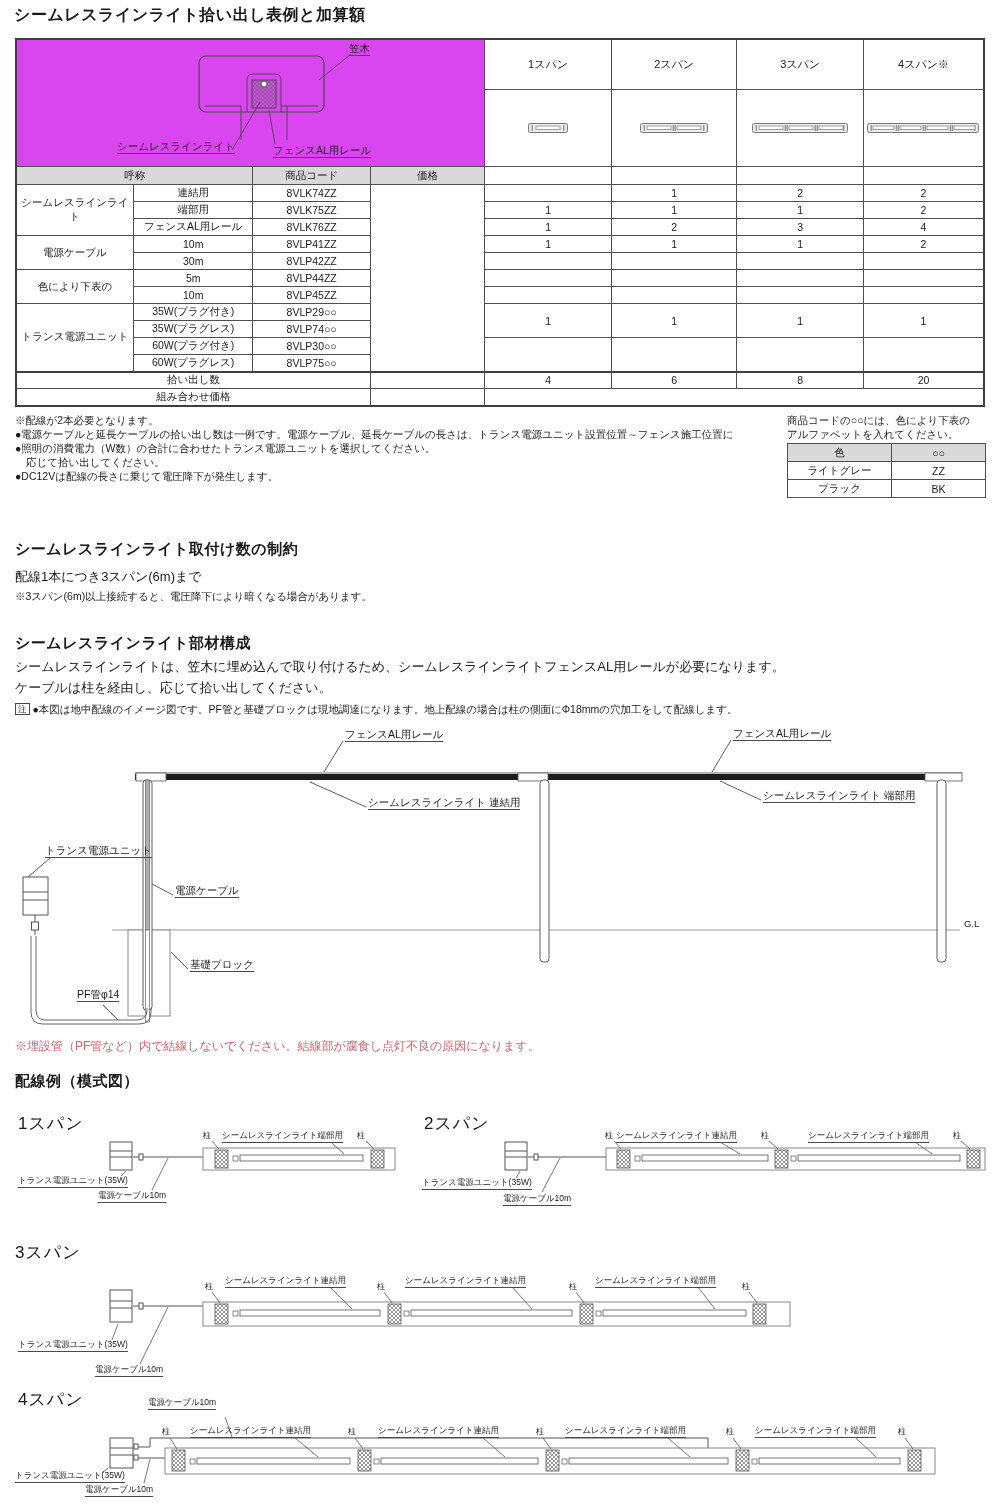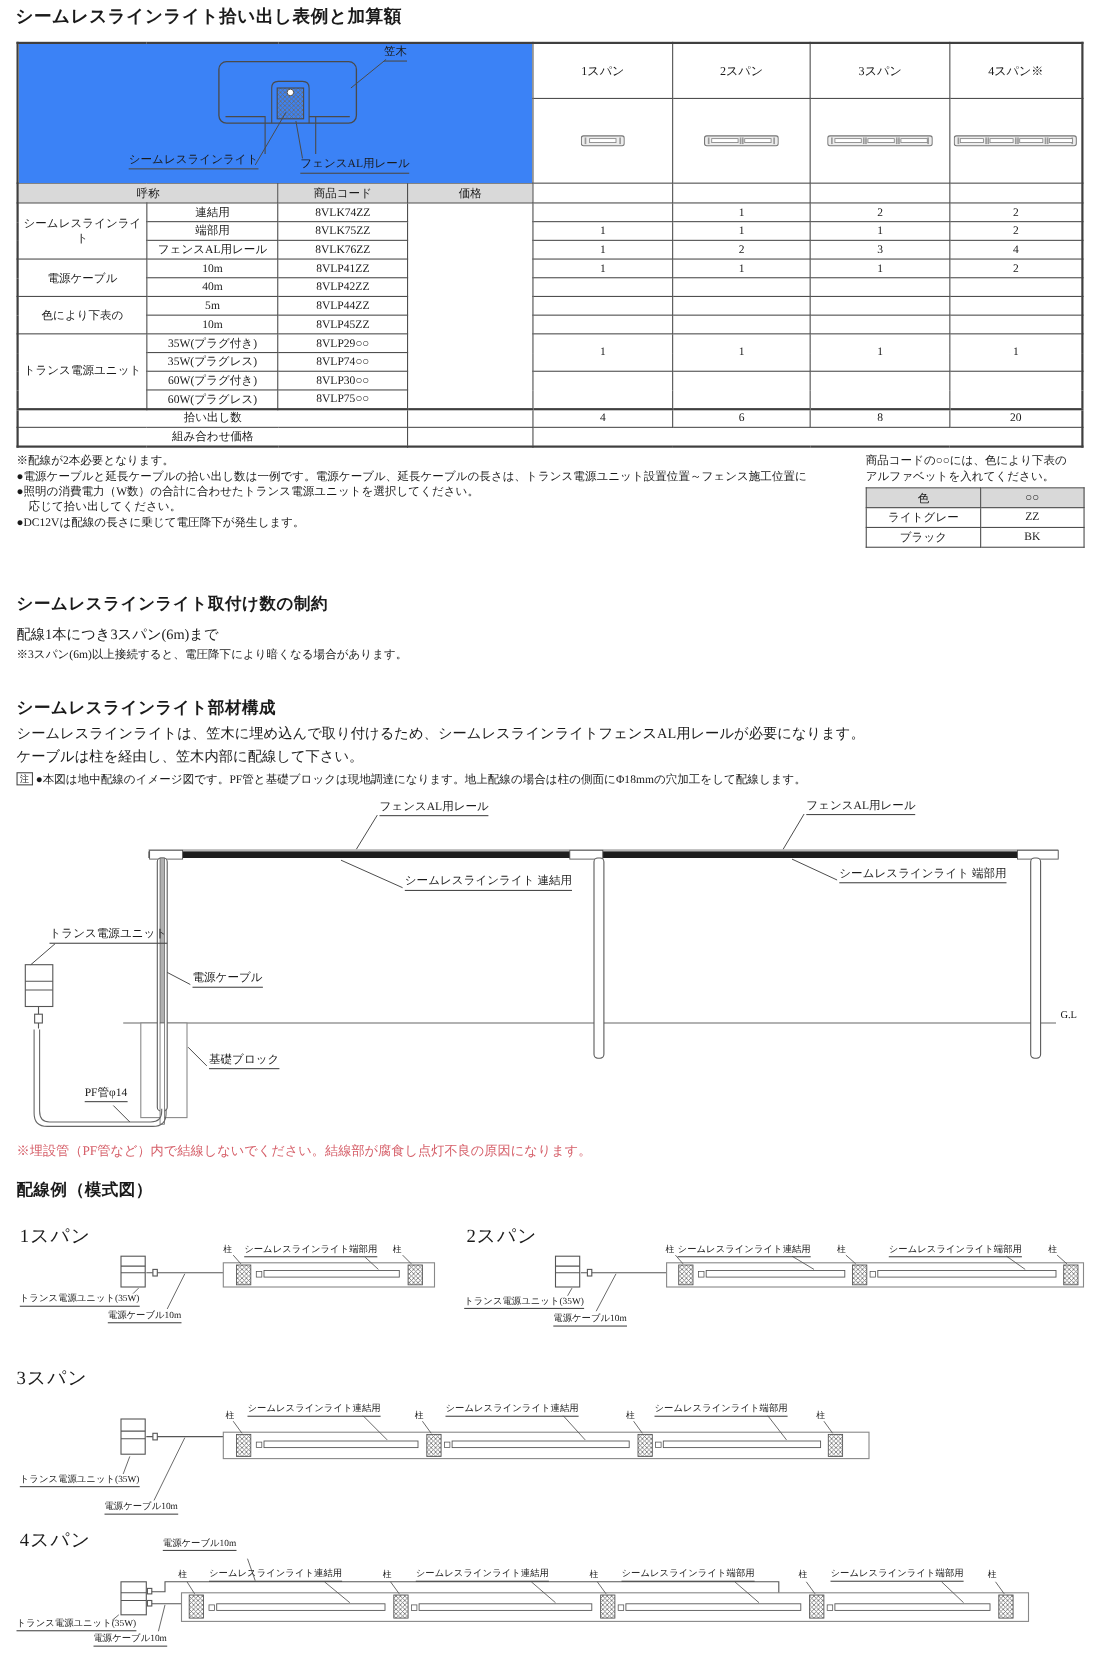--- a/index.html
+++ b/index.html
@@ -1,32 +1,32 @@
 <!DOCTYPE html>
 <html><head>
 <meta charset="utf-8">
 <style>
   html,body{margin:0;padding:0;background:#fff;}
   .page{position:relative;width:1000px;height:1510px;background:#fff;
-        font-family:Liberation Serif, serif;color:#1a1a1a;overflow:hidden;}
+        font-family:Liberation Sans, sans-serif;color:#1a1a1a;overflow:hidden;}
   .abs{position:absolute;}
   .title{position:absolute;left:14px;top:5px;font-size:16px;font-weight:bold;letter-spacing:.5px;}
   .sechead{position:absolute;font-size:15px;font-weight:bold;letter-spacing:.5px;}
   .body13{position:absolute;font-size:13px;}
   .small10{position:absolute;font-size:10.5px;line-height:14px;}
   .warn{position:absolute;font-size:12px;color:#d6606a;}
   
   table.pt{position:absolute;left:15px;top:38px;border-collapse:collapse;table-layout:fixed;
            width:970px;border:2px solid #3f3f3f;}
   .pt td,.pt th{border:1px solid #4f4f4f;padding:0 2px;font-size:10.5px;font-weight:400;
                 text-align:center;vertical-align:middle;overflow:hidden;}
   .pt .gray{background:#d9d9d9;}
   .pt .spanh{font-size:11px;}
   .pt tr.total td{border-top:2px solid #3f3f3f;}
-  .diagcell{position:relative;background:#3b82f6;}
+  .diagcell{position:relative;background:#d946ef;}
   
   .ulabel{position:absolute;border-bottom:1px solid #4a4a4a;white-space:nowrap;
           line-height:1.15;padding-bottom:1px;}
   .lab11{font-size:10.5px;}
   .lab8{font-size:8.5px;}
   .postlab{position:absolute;font-size:8px;white-space:nowrap;line-height:1;}
   .gl{position:absolute;font-size:9.5px;}
   .exhead{position:absolute;font-size:17px;letter-spacing:1px;}
   .ex{position:absolute;}
   .ex svg{position:absolute;left:0;top:0;}
@@ -180,21 +180,21 @@
     <tr style="height:17px">
       <td rowspan="2">電源ケーブル</td>
       <td>10m</td>
       <td>8VLP41ZZ</td>
       <td>1</td>
       <td>1</td>
       <td>1</td>
       <td>2</td>
     </tr>
     <tr style="height:17px">
-      <td>40m</td>
+      <td>30m</td>
       <td>8VLP42ZZ</td>
       <td></td>
           <td></td>
       <td></td>
           <td></td>
     </tr>
     <tr style="height:17px">
       <td rowspan="2">色により下表の</td>
       <td>5m</td>
       <td>8VLP44ZZ</td>
@@ -284,21 +284,21 @@
     </tr>
   </tbody>
     </table>
 
   <div class="sechead" style="left:15px;top:540px">シームレスラインライト取付け数の制約</div>
   <div class="body13" style="left:15px;top:568px">配線1本につき3スパン(6m)まで</div>
   <div class="small10" style="left:15px;top:589px">※3スパン(6m)以上接続すると、電圧降下により暗くなる場合があります。</div>
 
   <div class="sechead" style="left:15px;top:634px">シームレスラインライト部材構成</div>
   <div class="body13" style="left:15px;top:658px">シームレスラインライトは、笠木に埋め込んで取り付けるため、シームレスラインライトフェンスAL用レールが必要になります。</div>
-  <div class="body13" style="left:15px;top:679px">ケーブルは柱を経由し、笠木内部に配線して下さい。</div>
+  <div class="body13" style="left:15px;top:679px">ケーブルは柱を経由し、応じて拾い出してください。</div>
   <div class="small10" style="left:15px;top:702px">
     <span class="notemark">注</span><span>●本図は地中配線のイメージ図です。PF管と基礎ブロックは現地調達になります。地上配線の場合は柱の側面にΦ18mmの穴加工をして配線します。</span>
   </div>
 
   <div class="abs" style="left:0;top:722px;width:1000px;height:316px">
     <svg width="1000" height="316" viewBox="0 0 1000 316">
 
       <line x1="112" y1="208" x2="960" y2="208" stroke="#999" stroke-width="1.2"></line>
 
       <rect x="128" y="208" width="42" height="86" fill="#fff" stroke="#8a8a8a" stroke-width="1"></rect>

